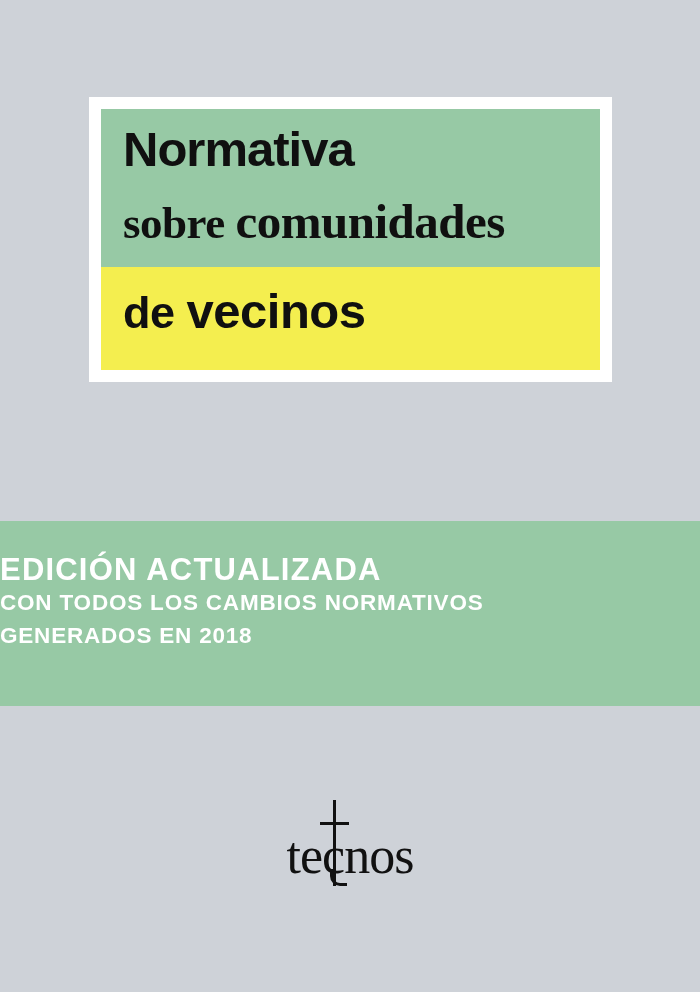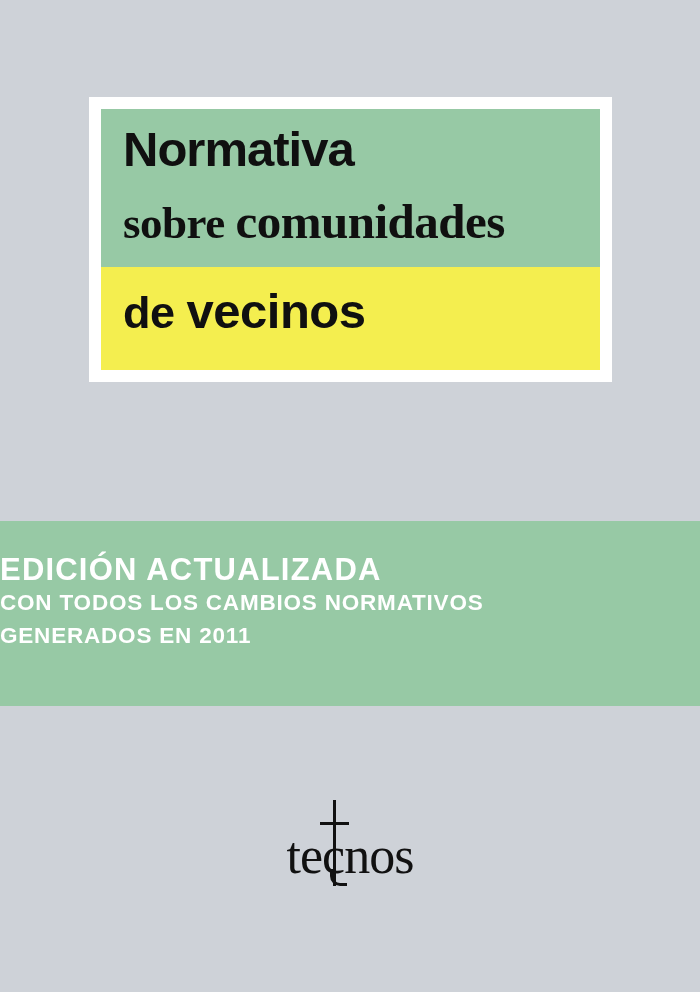--- a/index.html
+++ b/index.html
@@ -180,21 +180,21 @@
         <div class="tline tline-2"><span class="light">sobre </span><span class="heavy">comunidades</span></div>
         <div class="tline tline-3"><span class="light">de </span><span class="heavy">vecinos</span></div>
       </div>
     </div>
   </div>
 
   <div class="subtitle-band">
     <div class="sub-main">EDICIÓN ACTUALIZADA</div>
     <div class="sub-sec">
       <div>CON TODOS LOS CAMBIOS NORMATIVOS</div>
-      <div>GENERADOS EN 2011</div>
+      <div>GENERADOS EN 2018</div>
     </div>
   </div>
 
   <div class="logo">
     <span class="logo-wrap">
       <span class="logo-cross"></span>
       <span class="logo-word">tecnos</span>
     </span>
   </div>
 

